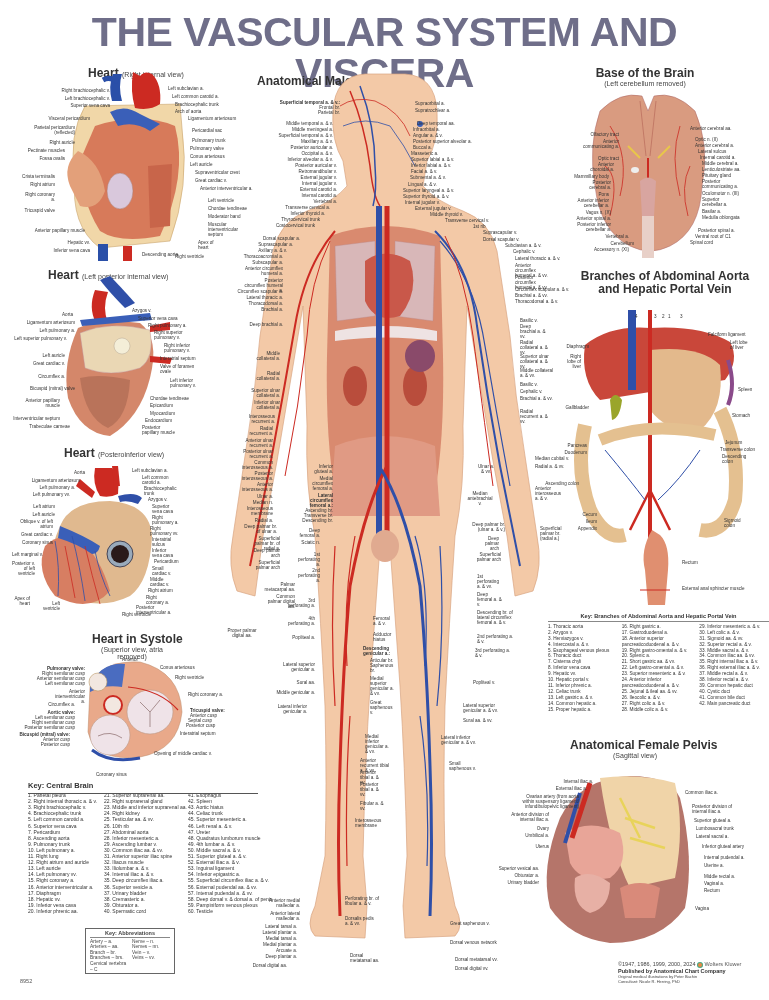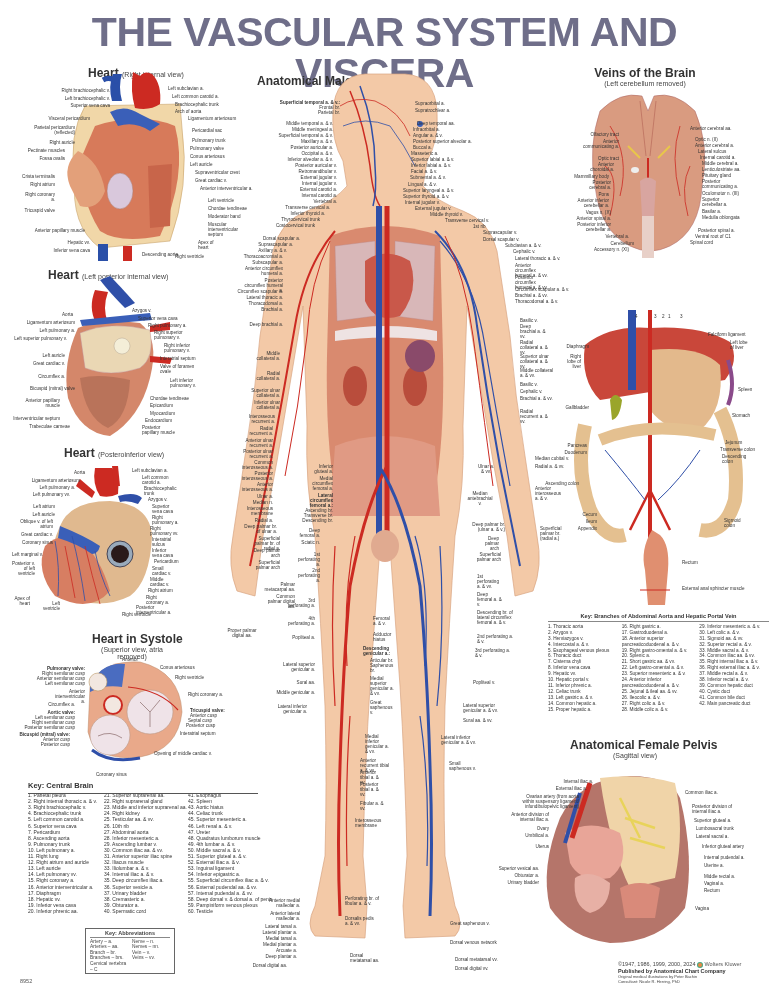--- a/index.html
+++ b/index.html
@@ -529,21 +529,21 @@
     <div class="lbl r" style="right:258px;top:870px">Medial tarsal a.</div>
     <div class="lbl r" style="right:258px;top:876px">Medial plantar a.</div>
     <div class="lbl r" style="right:258px;top:882px">Arcuate a.</div>
     <div class="lbl r" style="right:258px;top:888px">Deep plantar a.</div>
     <div class="lbl r" style="right:268px;top:897px">Dorsal digital aa.</div>
   </div>
 </div>
 
 <div class="panel" style="left:530px;top:66px;width:239px;height:200px">
   <div style="position:absolute;left:60px;top:0;text-align:center;width:110px">
-    <div class="ptitle">Veins of the Brain</div>
+    <div class="ptitle">Base of the Brain</div>
     <div class="subline">(Left cerebellum removed)</div>
   </div>
   <svg width="239" height="200" viewBox="0 0 239 200">
     <path d="M70 45 Q90 25 112 30 L118 45 L124 30 Q145 25 165 45 Q180 80 172 120 Q170 165 140 180 Q120 190 100 180 Q70 165 65 120 Q58 80 70 45Z" fill="#d99b80" stroke="#a66" stroke-width="0.5"></path>
     <path d="M110 35 L116 90 M126 35 L120 90" stroke="#b86a5a" stroke-width="0.7"></path>
     <path d="M98 80 L110 92 M140 80 L128 92" stroke="#e8c64a" stroke-width="2"></path>
     <path d="M118 92 L118 190" stroke="#cc2a22" stroke-width="2"></path>
     <path d="M110 115 Q118 108 126 115 L124 150 L112 150Z" fill="#d8a5a0"></path>
     <rect x="112" y="150" width="12" height="42" fill="#e8d0c8"></rect>
     <path d="M80 60 Q100 90 90 130 M150 60 Q140 90 150 130 M75 100 Q90 110 80 150 M160 100 Q150 120 158 150" stroke="#cc2a22" stroke-width="0.8" fill="none"></path>
@@ -579,20 +579,21 @@
     <div class="lbl" style="left:172px;top:131px;width:26px;white-space:normal">Superior cerebellar a.</div>
     <div class="lbl" style="left:172px;top:143px">Basilar a.</div>
     <div class="lbl" style="left:172px;top:149px">Medulla oblongata</div>
     <div class="lbl" style="left:168px;top:162px">Posterior spinal a.</div>
     <div class="lbl" style="left:165px;top:168px">Ventral root of C1</div>
     <div class="lbl" style="left:160px;top:174px">Spinal cord</div>
   </div>
 </div>
 
 <div class="panel" style="left:540px;top:270px;width:229px;height:360px">
+  <div class="ptitle" style="position:absolute;left:40px;top:0;width:170px;text-align:center;white-space:normal;line-height:13px">Branches of Abdominal Aorta and Hepatic Portal Vein</div>
   <svg width="229" height="360" viewBox="0 0 229 360">
     <path d="M45 75 Q70 55 110 58 Q160 55 190 72 Q200 90 185 110 L60 130 Q40 110 45 75Z" fill="#c9473a"></path>
     <path d="M110 80 Q160 75 180 95 Q185 140 160 160 Q130 165 110 140Z" fill="#e3b98c"></path>
     <path d="M188 90 Q196 115 188 135" stroke="#8a4a8a" stroke-width="4" fill="none"></path>
     <path d="M70 130 Q75 120 82 130 Q80 148 72 150Z" fill="#9aa52a"></path>
     <rect x="88" y="40" width="8" height="80" fill="#2f4fa8"></rect>
     <path d="M110 40 L110 280" stroke="#cc2a22" stroke-width="4"></path>
     <path d="M110 220 L90 260 M110 220 L130 260" stroke="#cc2a22" stroke-width="2.5"></path>
     <path d="M45 155 Q35 200 50 240 Q65 270 85 265 M180 140 Q200 180 195 230 Q185 265 160 260" stroke="#e4c090" stroke-width="14" fill="none"></path>
     <path d="M60 170 Q110 150 175 165" stroke="#e4c090" stroke-width="12" fill="none"></path>

